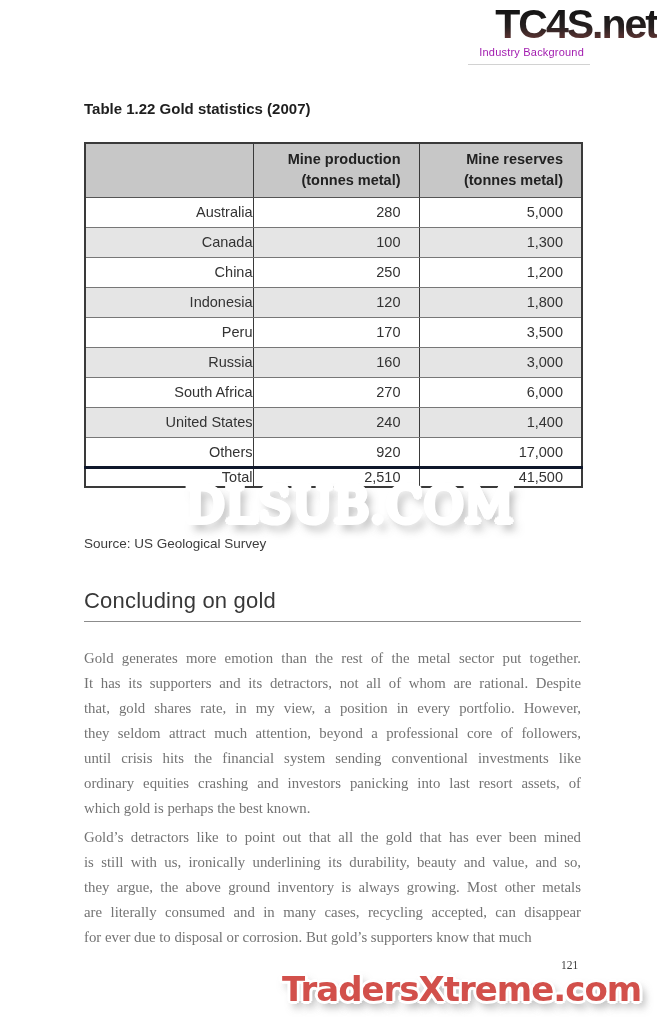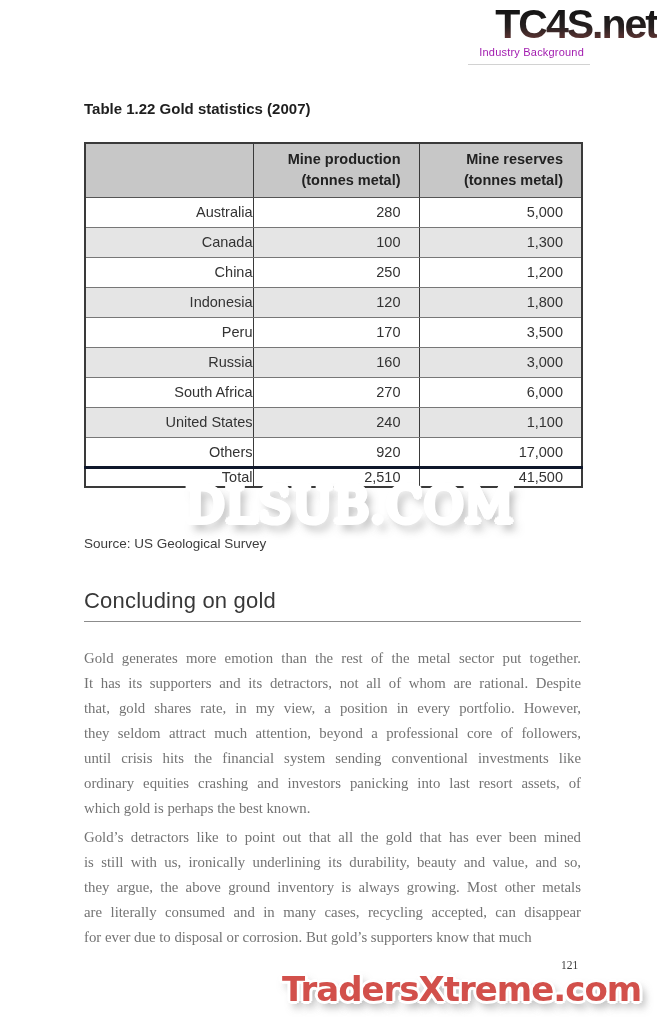--- a/index.html
+++ b/index.html
@@ -254,21 +254,21 @@
           <td class="reserves">3,000</td>
         </tr>
         <tr>
           <td class="country">South Africa</td>
           <td class="production">270</td>
           <td class="reserves">6,000</td>
         </tr>
         <tr class="alt">
           <td class="country">United States</td>
           <td class="production">240</td>
-          <td class="reserves">1,100</td>
+          <td class="reserves">1,400</td>
         </tr>
         <tr>
           <td class="country">Others</td>
           <td class="production">920</td>
           <td class="reserves">17,000</td>
         </tr>
       </tbody>
     <tfoot>
       <tr>
         <td class="country">Total</td>

